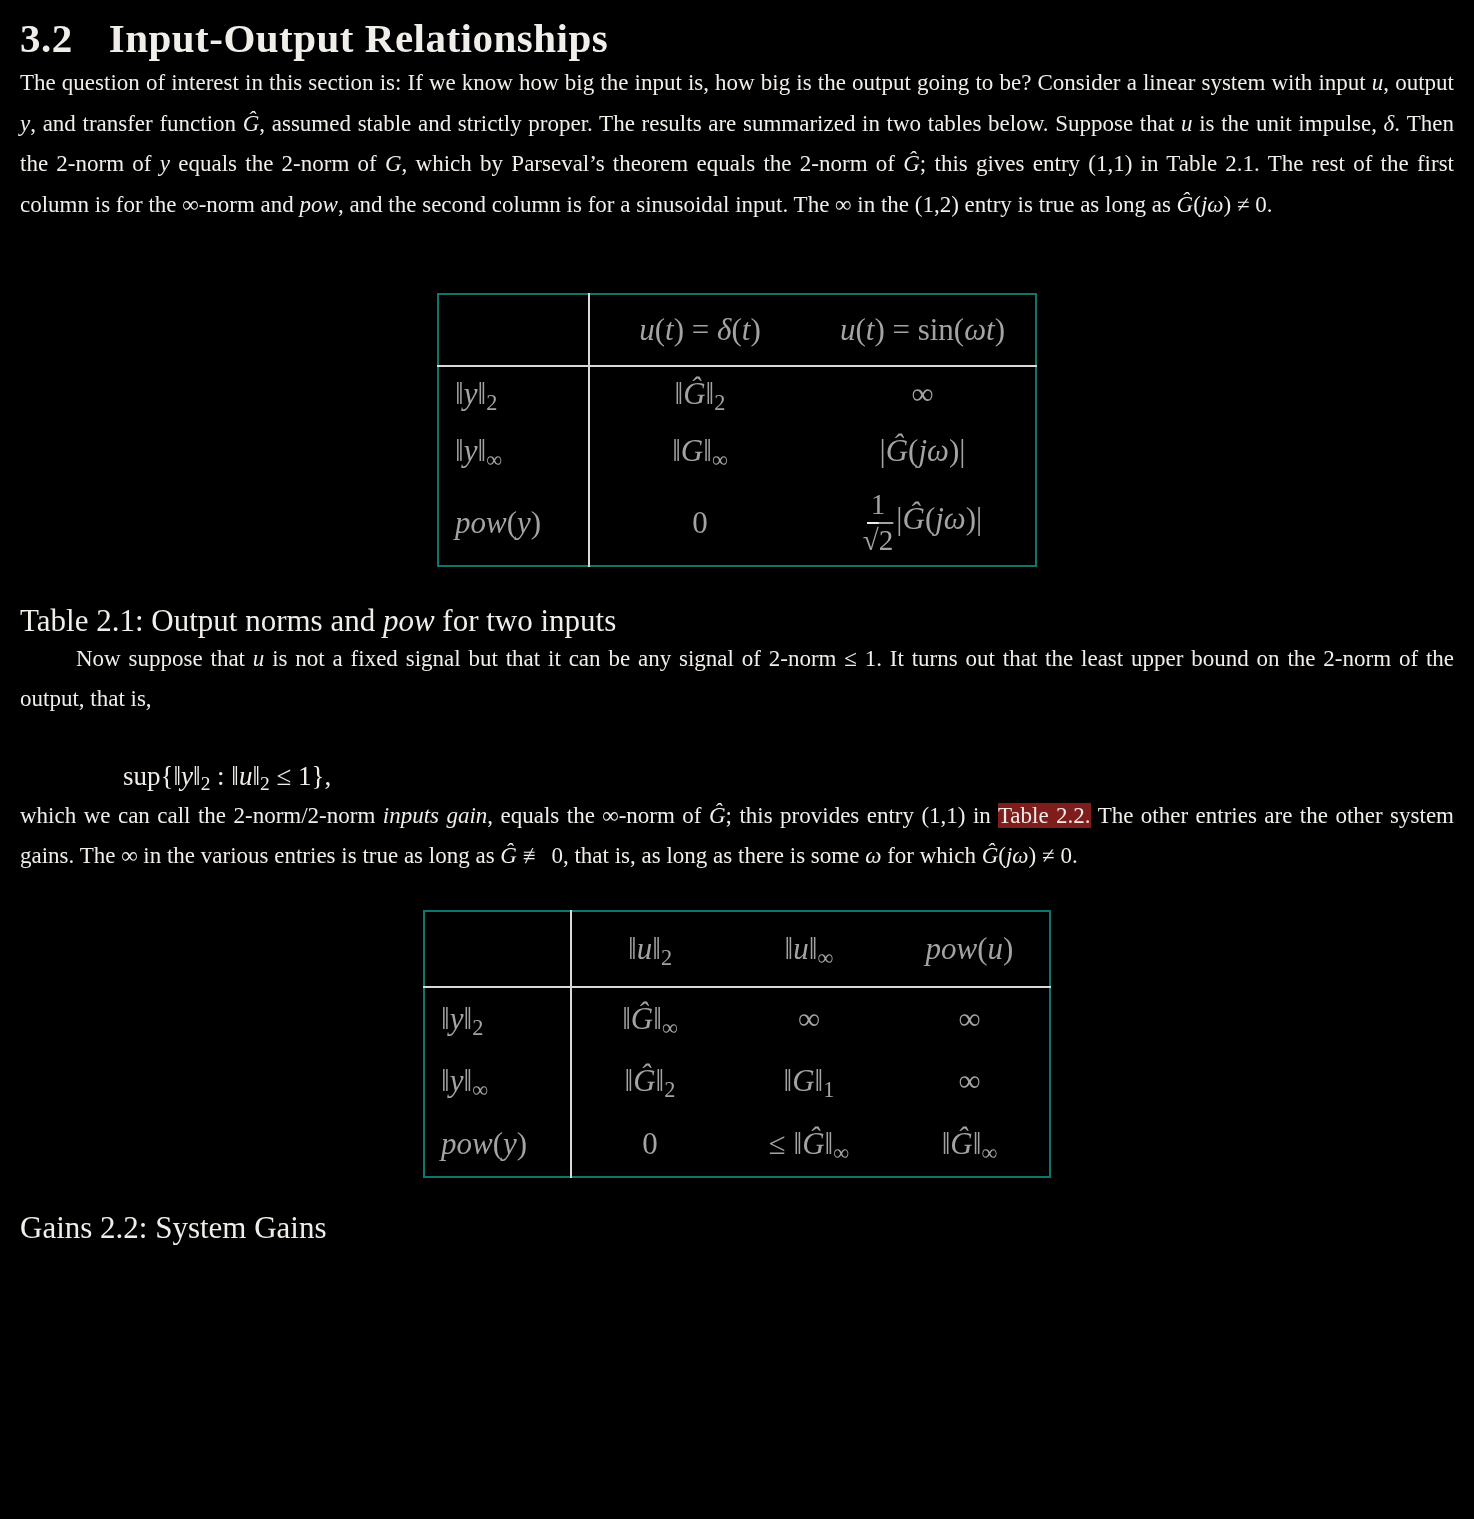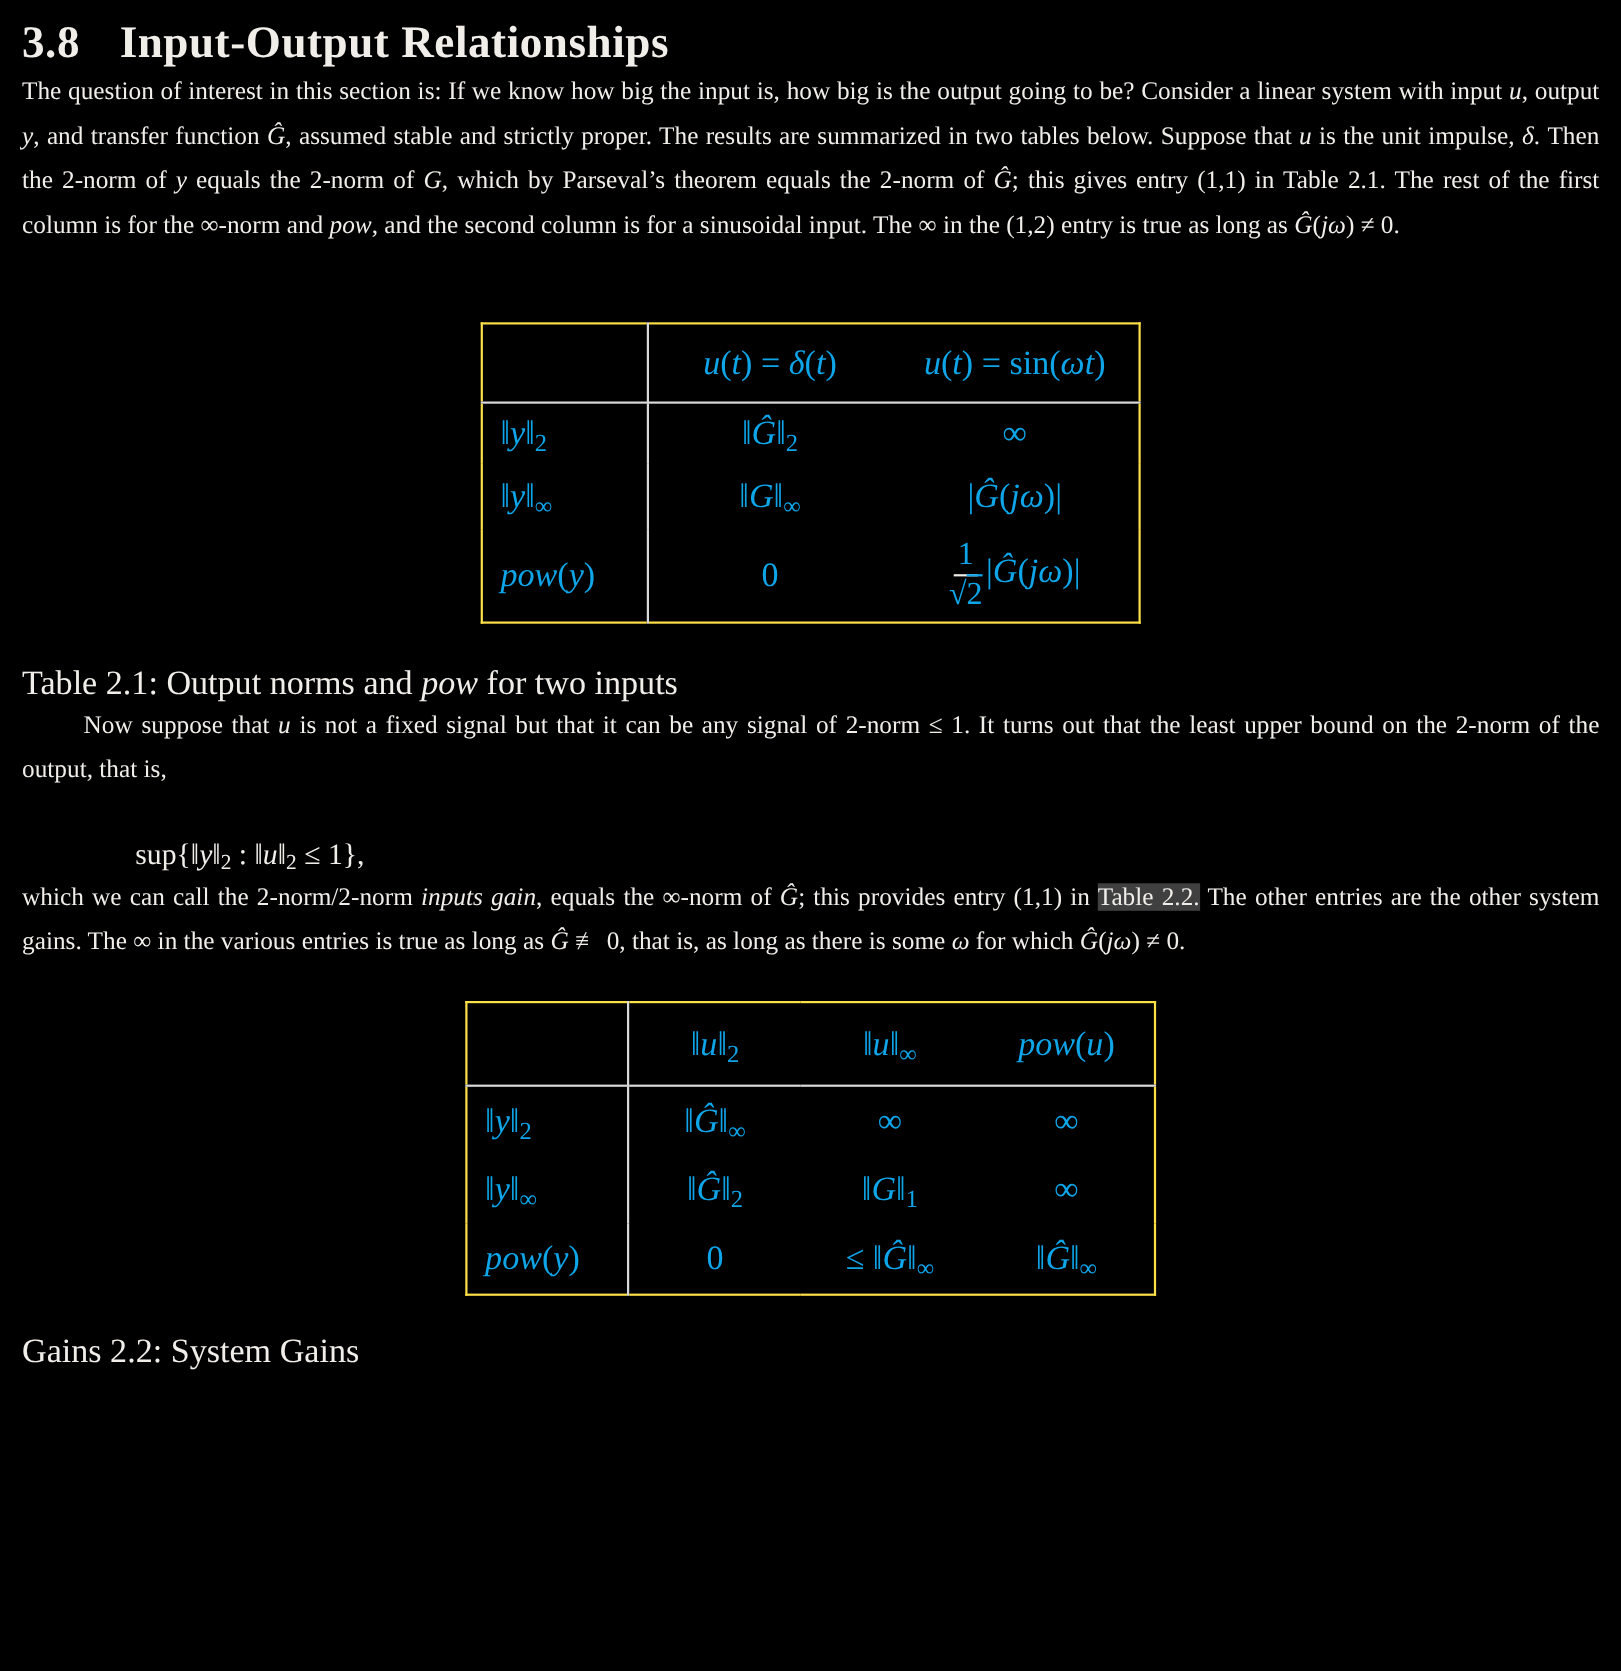--- a/index.html
+++ b/index.html
@@ -20,22 +20,22 @@
     font-size:23px;line-height:40.6px;text-align:justify;margin:0;
     text-justify:inter-word;
   }
   .p1{margin-top:38px;}
   .p2{margin-top:33px;text-indent:56px;}
   .p3{margin-top:26px;}
   .equation{margin:36px 0 0 0;padding-left:103px;font-size:27px;line-height:40px;}
   .tbl-wrap1{margin-top:67px;}
   .tbl-wrap2{margin-top:33px;}
   table.mtable{
-    border-collapse:collapse;margin:0 auto;font-size:31px;color:#0ea5e9;
-    border:2px solid #fde047;
+    border-collapse:collapse;margin:0 auto;font-size:31px;color:#a3a3a3;
+    border:2px solid #0f766e;
   }
   table.mtable td{padding:0 10px;text-align:center;vertical-align:middle;}
   table.mtable td.stub{text-align:left;padding-left:16px;border-right:2px solid #d9d9d9;}
   table.mtable tr.hdr td{border-bottom:2px solid #d9d9d9;}
   
   .t1 .c1{width:123px;} .t1 .c2{width:200px;} .t1 .c3{width:205px;}
   .t1 tr.hdr td{height:70px;}
   .t1 tr.r1 td{height:54px;}
   .t1 tr.r2 td{height:60px;}
   .t1 tr.r3 td{height:84px;}
@@ -50,28 +50,28 @@
   .cap2{margin-top:32px;}
   
   .frac{
     display:inline-flex;flex-direction:column;align-items:center;
     vertical-align:middle;line-height:1.0;margin-right:3px;font-size:0.94em;
   }
   .frac .num{display:block;padding:0 4px 2px 4px;border-bottom:2px solid #f1eeea;}
   .frac .den{display:block;padding-top:2px;}
   .ovl{text-decoration:overline;}
   
-  .link-hl{background:#404040;}
+  .link-hl{background:#7f1d1d;}
 </style>
 </head>
 <body>
 
 <main>
 
-  <h1 class="title"><span class="secnum">3.8</span><span>Input-Output Relationships</span></h1>
+  <h1 class="title"><span class="secnum">3.2</span><span>Input-Output Relationships</span></h1>
 
   <p class="para p1">The question of interest in this section is: If we know how big the input is, how big is the output going to be? Consider a linear system with input <i>u</i>, output <i>y</i>, and transfer function <i>Ĝ</i>, assumed stable and strictly proper. The results are summarized in two tables below. Suppose that <i>u</i> is the unit impulse, <i>δ</i>. Then the 2-norm of <i>y</i> equals the 2-norm of <i>G</i>, which by Parseval’s theorem equals the 2-norm of <i>Ĝ</i>; this gives entry (1,1) in Table 2.1. The rest of the first column is for the ∞-norm and <i>pow</i>, and the second column is for a sinusoidal input. The ∞ in the (1,2) entry is true as long as <i>Ĝ</i>(<i>jω</i>) ≠ 0.</p>
 
   <div class="tbl-wrap1">
     <table class="mtable t1">
       <tbody>
         <tr class="hdr">
           <td class="c1 stub"></td>
           <td class="c2"><i>u</i>(<i>t</i>) = <i>δ</i>(<i>t</i>)</td>
           <td class="c3"><i>u</i>(<i>t</i>) = sin(<i>ωt</i>)</td>

